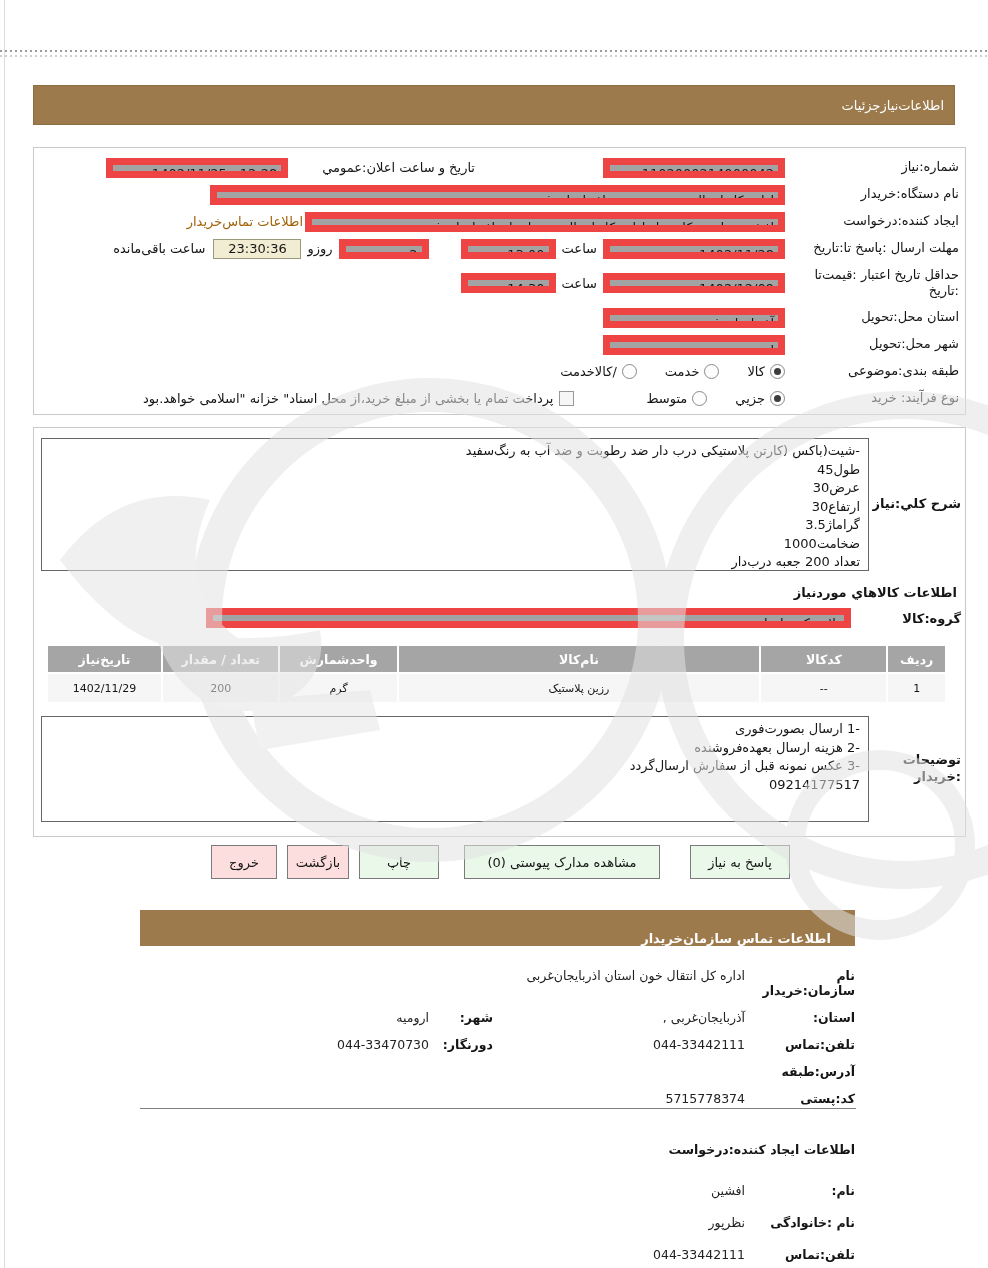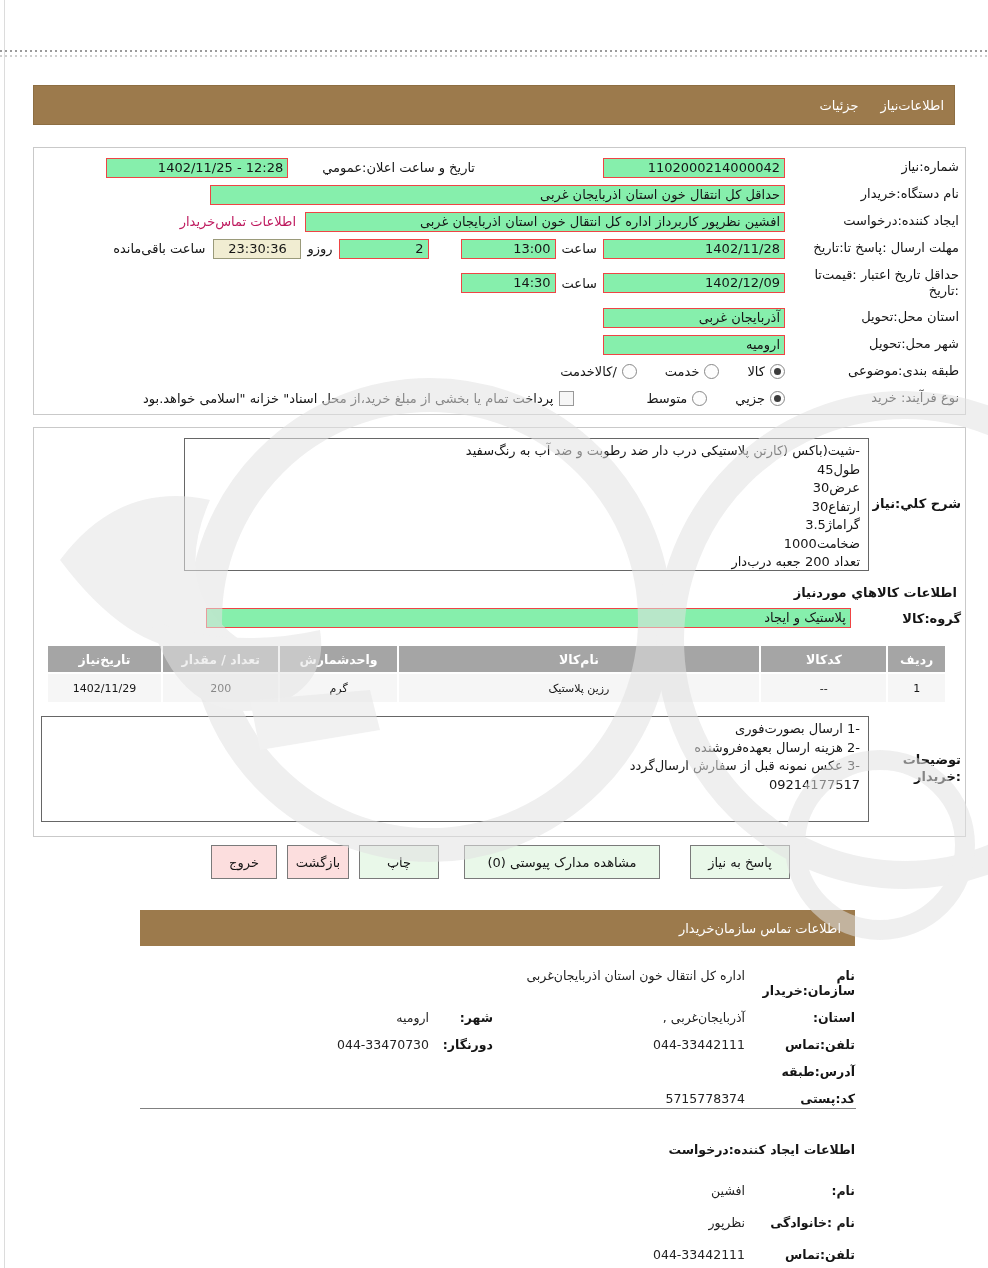--- a/index.html
+++ b/index.html
@@ -7,53 +7,53 @@
         font-family:"DejaVu Sans","Liberation Sans",sans-serif;font-size:13px;color:#151515;direction:rtl;}
   .edge-left{position:absolute;left:4px;top:0;height:100%;width:1px;background:#dcdcdc;}
   
   .perf{position:absolute;left:0;top:50px;width:100%;}
   .perf .p1{height:2px;background:repeating-linear-gradient(90deg,#9a9a9a 0 2px,transparent 2px 5px);}
   .perf .p2{margin-top:3px;height:2px;background:repeating-linear-gradient(90deg,#cfcfcf 0 2px,transparent 2px 5px);}
   
   .wm{position:absolute;inset:0;z-index:6;pointer-events:none;opacity:.55;}
   
   .bar1{position:absolute;left:33px;top:85px;width:922px;height:40px;background:#9c7a4c;border:1px solid #8d6e42;
-        box-sizing:border-box;display:flex;align-items:center;color:#fff;padding-right:10px;gap:22px;}
+        box-sizing:border-box;display:flex;align-items:center;color:#fff;padding-right:10px;}
   .bar2{position:absolute;left:140px;top:910px;width:715px;height:36px;background:#9c7a4c;
-        box-sizing:border-box;display:flex;align-items:center;color:#fff;padding-right:14px;font-weight:normal;}
+        box-sizing:border-box;display:flex;align-items:flex-end;color:#fff;padding-right:24px;font-weight:bold;}
   
   .box{position:absolute;border:1px solid #c9c9c9;background:#fff;box-sizing:border-box;}
   .box1{left:33px;top:147px;width:933px;height:268px;padding:6px 6px 0 6px;}
   .box2{left:33px;top:427px;width:933px;height:410px;padding:10px 2px 0 6px;}
   .frow{display:flex;align-items:center;min-height:27px;}
   .frow-tall{min-height:42px;}
   .lbl{width:168px;flex:none;padding-left:6px;line-height:1.25;}
-  .fld{box-sizing:border-box;border:1px solid #ef4444;background:#86efac;height:20px;line-height:18px;
+  .fld{box-sizing:border-box;border:7px solid #ef4444;background:#a3a3a3;height:20px;line-height:18px;
        padding:0 4px;overflow:hidden;white-space:nowrap;}
   .w-dt{width:182px;}
   .w-time{width:95px;}
   .w-days{width:90px;}
   .w-org{width:575px;}
   .w-creator{width:480px;padding-left:20px;}
   .mid-lbl{margin-right:128px;}
   .m6{margin-right:6px;} .m8{margin-right:8px;} .m32{margin-right:32px;} .m34{margin-right:34px;}
   .countdown{box-sizing:border-box;border:1px solid #9a9a7a;background:#f1edd2;width:88px;height:20px;
              line-height:18px;text-align:center;}
-  .link{color:#be185d;margin-right:9px;white-space:nowrap;}
+  .link{color:#a16207;margin-right:2px;white-space:nowrap;}
   .radio{width:13px;height:13px;border-radius:50%;border:1px solid #888;background:#fdfdfd;flex:none;
          margin-left:5px;position:relative;}
   .radio.on::after{content:"";position:absolute;inset:3px;border-radius:50%;background:#3c3c3c;}
   .optlabel{margin-left:28px;white-space:nowrap;}
   .checkbox{width:13px;height:13px;border:1px solid #999;background:#f6f6f6;flex:none;margin-left:6px;margin-right:44px;}
   .chk-label{white-space:nowrap;}
   
   .sec-row{display:flex;align-items:center;}
   .sec-lbl{width:92px;flex:none;font-weight:bold;padding-right:2px;line-height:1.3;}
   .textbox{box-sizing:border-box;border:1px solid #666;background:#fff;padding:3px 8px;line-height:18.5px;overflow:hidden;}
-  .tb-desc{width:685px;height:133px;padding-left:30px;}
+  .tb-desc{width:828px;height:133px;padding-left:30px;}
   .tb-notes{width:828px;height:106px;}
   .goods-heading{font-weight:bold;margin:14px 6px 0 0;}
   .group-row{display:flex;align-items:center;margin-top:8px;}
   .g-lbl{width:110px;flex:none;font-weight:bold;padding-right:2px;}
   .g-fld{width:645px;}
   .gtable{margin:16px 16px 0 14px;border-collapse:separate;border-spacing:2px;width:901px;}
   .gtable th{background:#a5a5a5;color:#fff;font-weight:bold;height:24px;font-size:12.5px;text-align:center;}
   .gtable td{background:#f6f6f6;height:26px;text-align:center;font-size:11px;}
   .col-r{width:55px;} .col-code{width:125px;} .col-name{width:365px;} .col-unit{width:115px;}
   .col-qty{width:115px;} .col-date{width:112px;}
@@ -111,21 +111,21 @@
 
   <div class="box box1">
     <div class="frow">
       <div class="lbl">شماره:نیاز</div>
       <div class="fld w-dt">1102000214000042</div>
       <div class="mid-lbl">تاریخ و ساعت اعلان:عمومي</div>
       <div class="fld w-dt m34">12:28 - 1402/11/25</div>
     </div>
     <div class="frow">
       <div class="lbl">نام دستگاه:خریدار</div>
-      <div class="fld w-org">حداقل کل انتقال خون استان اذربایجان غربی</div>
+      <div class="fld w-org">اداره کل انتقال خون موضوعی اذربایجان غربی</div>
     </div>
     <div class="frow">
       <div class="lbl">ایجاد کننده:درخواست</div>
       <div class="fld w-creator">افشین نظرپور کاربرداز اداره کل انتقال خون استان اذربایجان غربی</div>
       <a class="link">اطلاعات تماس‌خریدار</a>
     </div>
     <div class="frow">
       <div class="lbl">مهلت ارسال :پاسخ تا:تاریخ</div>
       <div class="fld w-dt">1402/11/28</div>
       <div class="m6">ساعت</div>

